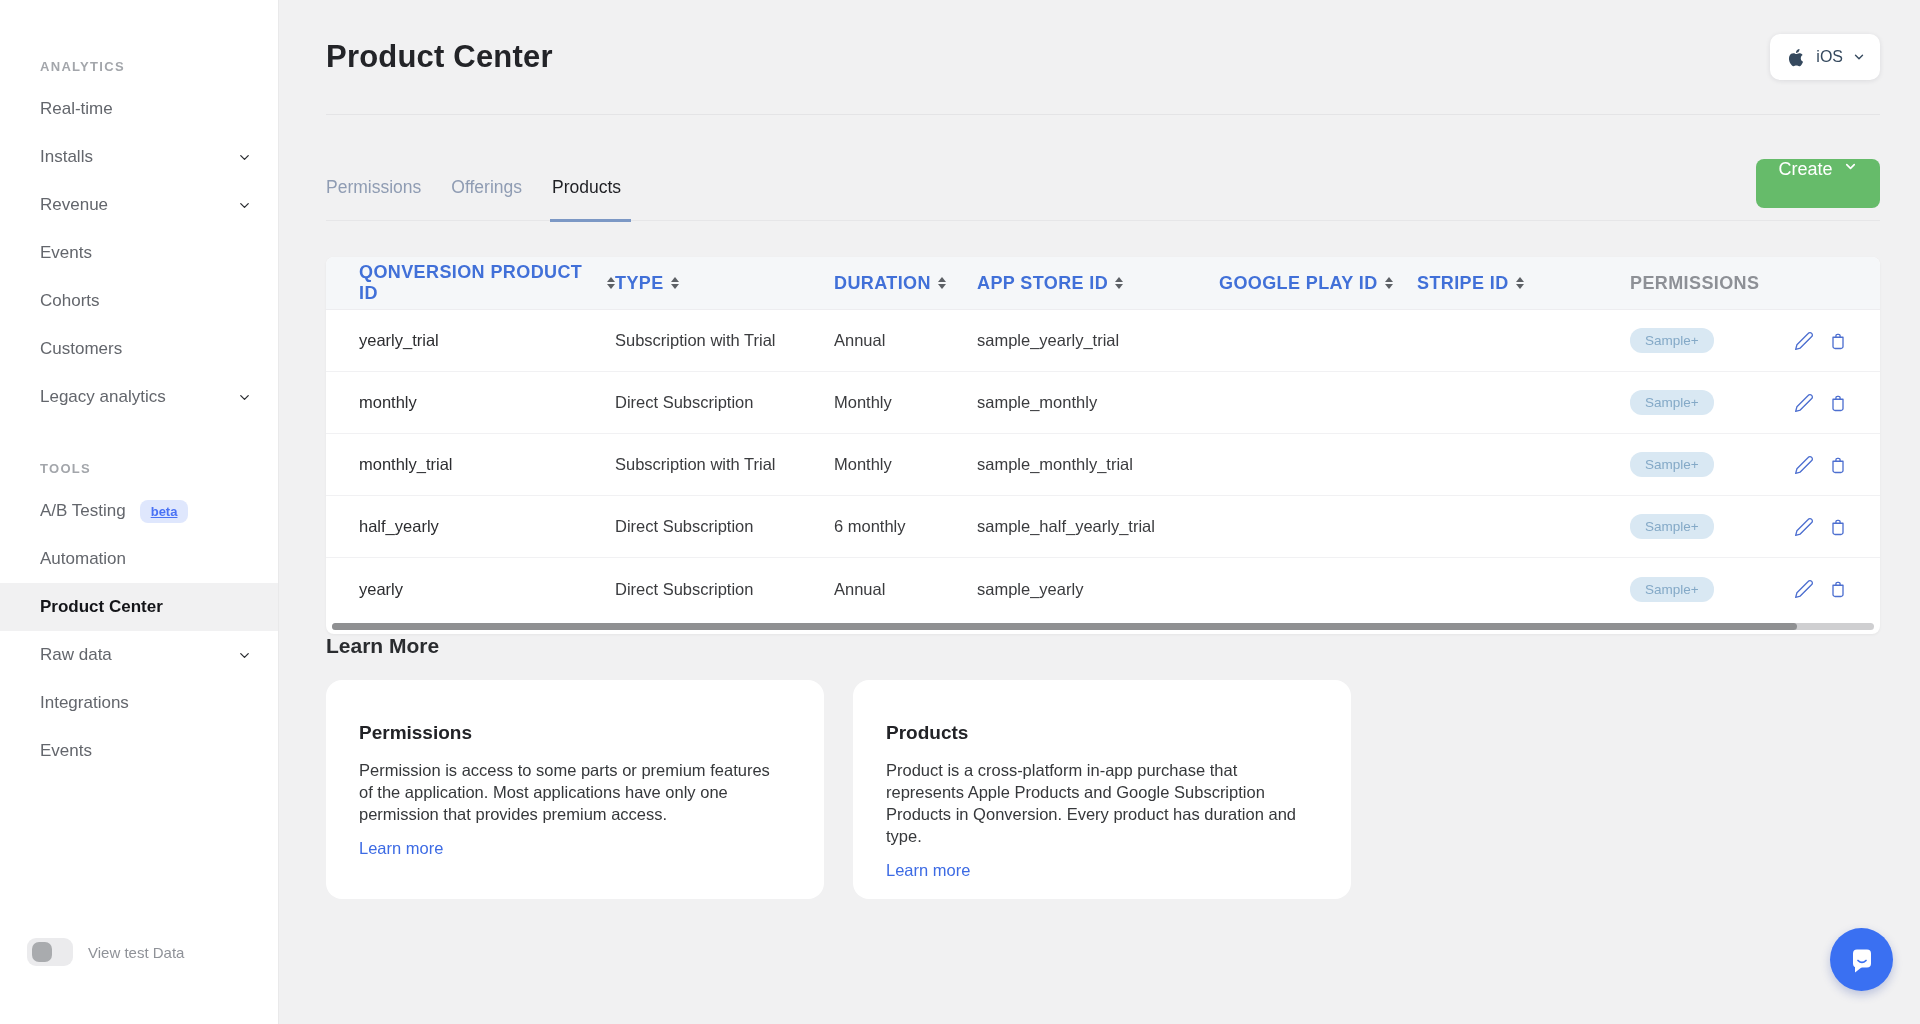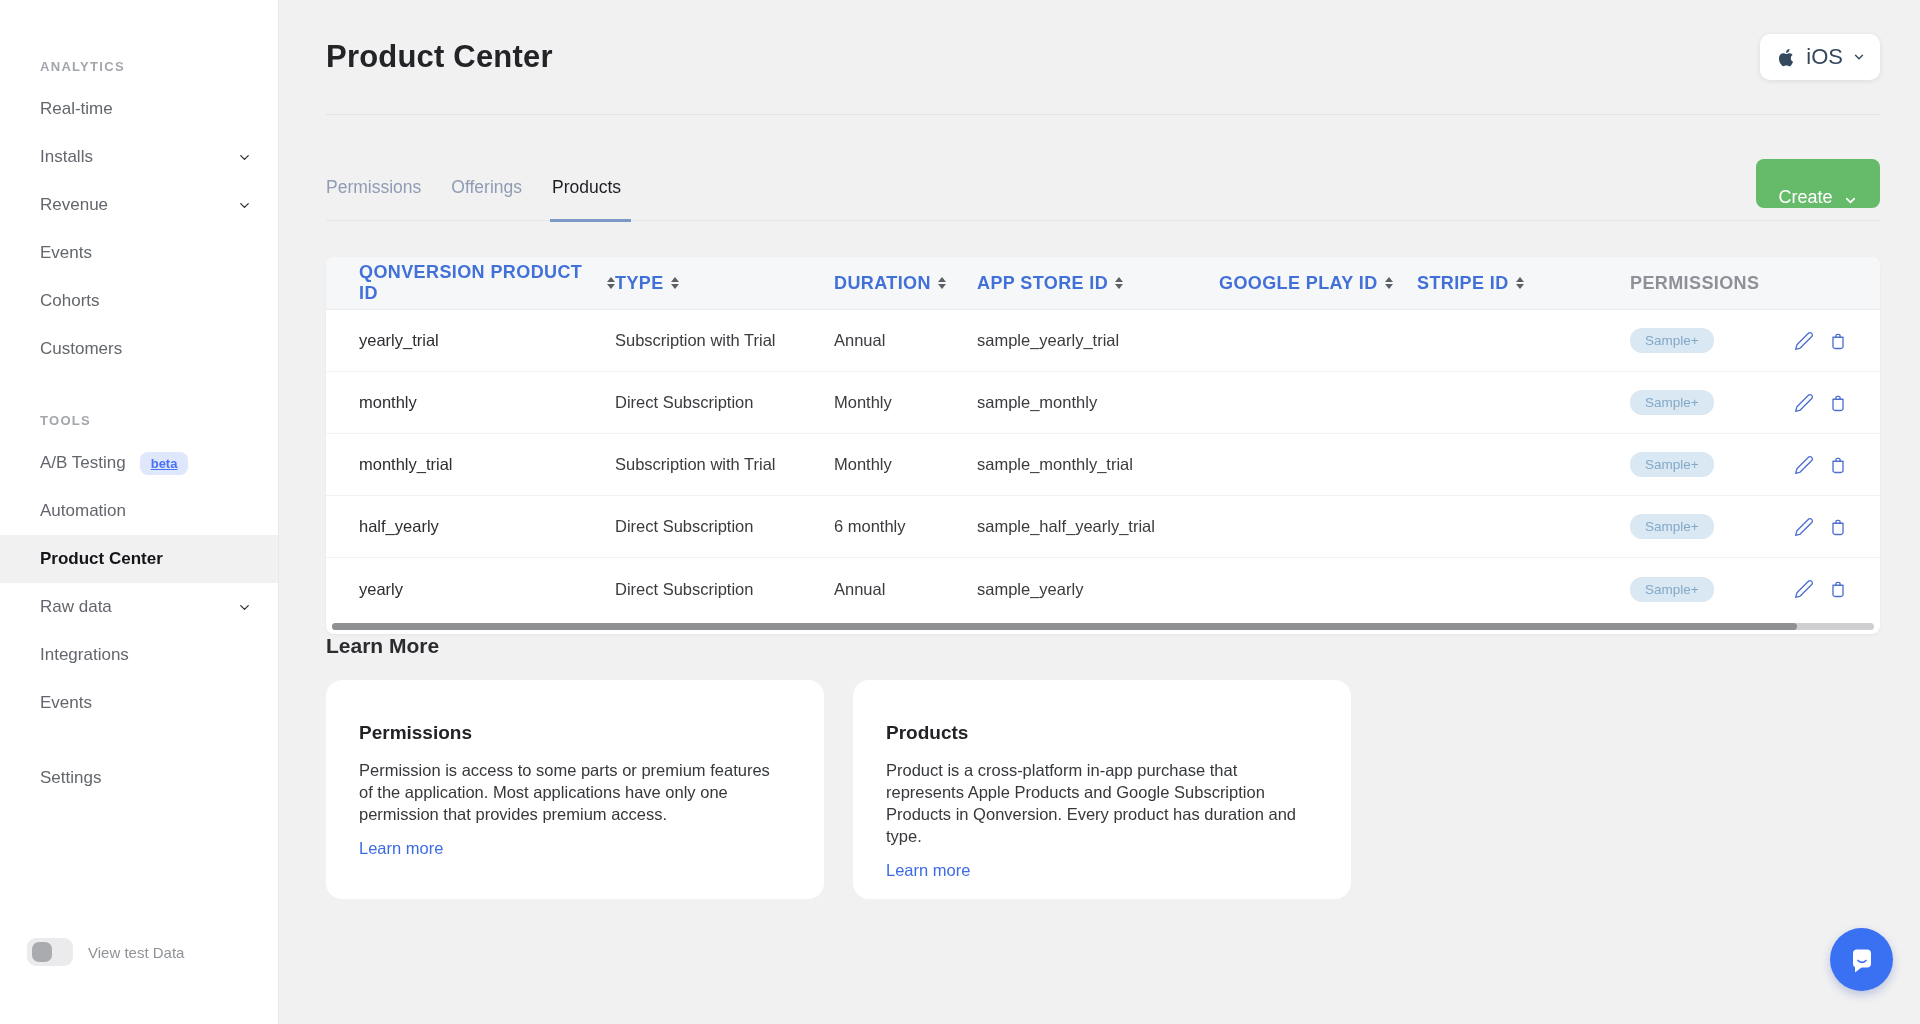--- a/index.html
+++ b/index.html
@@ -50,41 +50,41 @@
   .main { flex:1; padding:0 40px 0 47px; position:relative; }
   .header-row {
     height:115px; border-bottom:1px solid #e4e4e6;
     display:flex; align-items:center; justify-content:space-between;
   }
   .page-title { font-size:31px; font-weight:800; color:#232428; letter-spacing:.2px; }
   .platform-btn {
     background:#fff; border:none; border-radius:10px; height:46px;
     padding:0 14px 0 16px; display:flex; align-items:center; gap:9px;
     box-shadow:0 1px 5px rgba(25,30,50,.10); cursor:pointer;
-    color:#35495e; font-size:22px; font-weight:500;
+    color:#35495e; font-size:16px; font-weight:500;
     font-family:"Liberation Sans", sans-serif;
   }
   .tabs-bar {
     height:106px; border-bottom:1px solid #e6e6e8;
     display:flex; align-items:flex-end; gap:30px; position:relative;
   }
   .tab {
     font-size:17.5px; color:#8f9cb3; padding-bottom:22px;
     cursor:pointer; position:relative;
   }
   .tab.active { color:#1e1f23; font-weight:500; }
   .tab.active::after {
     content:""; position:absolute; left:-2px; right:-10px; bottom:-2px;
     height:3px; background:#7c98c5;
   }
   .create-btn {
     position:absolute; right:40px; top:159px; width:124px; height:49px;
     background:#66bb6a; color:#fff; border:none; border-radius:8px;
     font-size:18px; font-family:"Liberation Sans", sans-serif;
-    display:flex; align-items:flex-end; justify-content:center; gap:10px;
+    display:flex; align-items:flex-start; justify-content:center; gap:10px;
     cursor:pointer;
   }
   
   .table-card {
     margin-top:36px; background:#fff; border-radius:8px;
     box-shadow:0 1px 3px rgba(0,0,0,.05); overflow:hidden;
   }
   .tr { display:flex; align-items:center; }
   .thead { height:53px; background:#f5f7f9; border-bottom:1px solid #ededf0; }
   .trow { height:62px; border-bottom:1px solid #f1f1f3; background:#fff; }
@@ -163,20 +163,28 @@
       </div>
       <div class="nav-item">
         <span>Events</span>
       </div>
       <div class="nav-item">
         <span>Cohorts</span>
       </div>
       <div class="nav-item">
         <span>Customers</span>
       </div>
+      <div class="nav-item">
+        <span>Legacy analytics</span>
+        <span class="chev">
+          <svg width="15" height="15" viewBox="0 0 24 24" fill="none" stroke="currentColor" stroke-width="2" stroke-linecap="round" stroke-linejoin="round">
+            <polyline points="6 9 12 15 18 9"></polyline>
+          </svg>
+        </span>
+      </div>
       <div class="section-label">Tools</div>
       <div class="nav-item">
         <span>A/B Testing</span>
         <span class="badge-beta">beta</span>
       </div>
       <div class="nav-item">
         <span>Automation</span>
       </div>
       <div class="nav-item active">
         <span>Product Center</span>
@@ -189,23 +197,20 @@
           </svg>
         </span>
       </div>
       <div class="nav-item">
         <span>Integrations</span>
       </div>
       <div class="nav-item">
         <span>Events</span>
       </div>
     </nav>
-  <div class="nav-item settings-item">
-    <span>Settings</span>
-  </div>
   <div class="toggle-row">
     <div class="toggle">
       <div class="knob"></div>
     </div>
     <span class="toggle-label">View test Data</span>
   </div>
 </aside>
 
 <main class="main">
 

